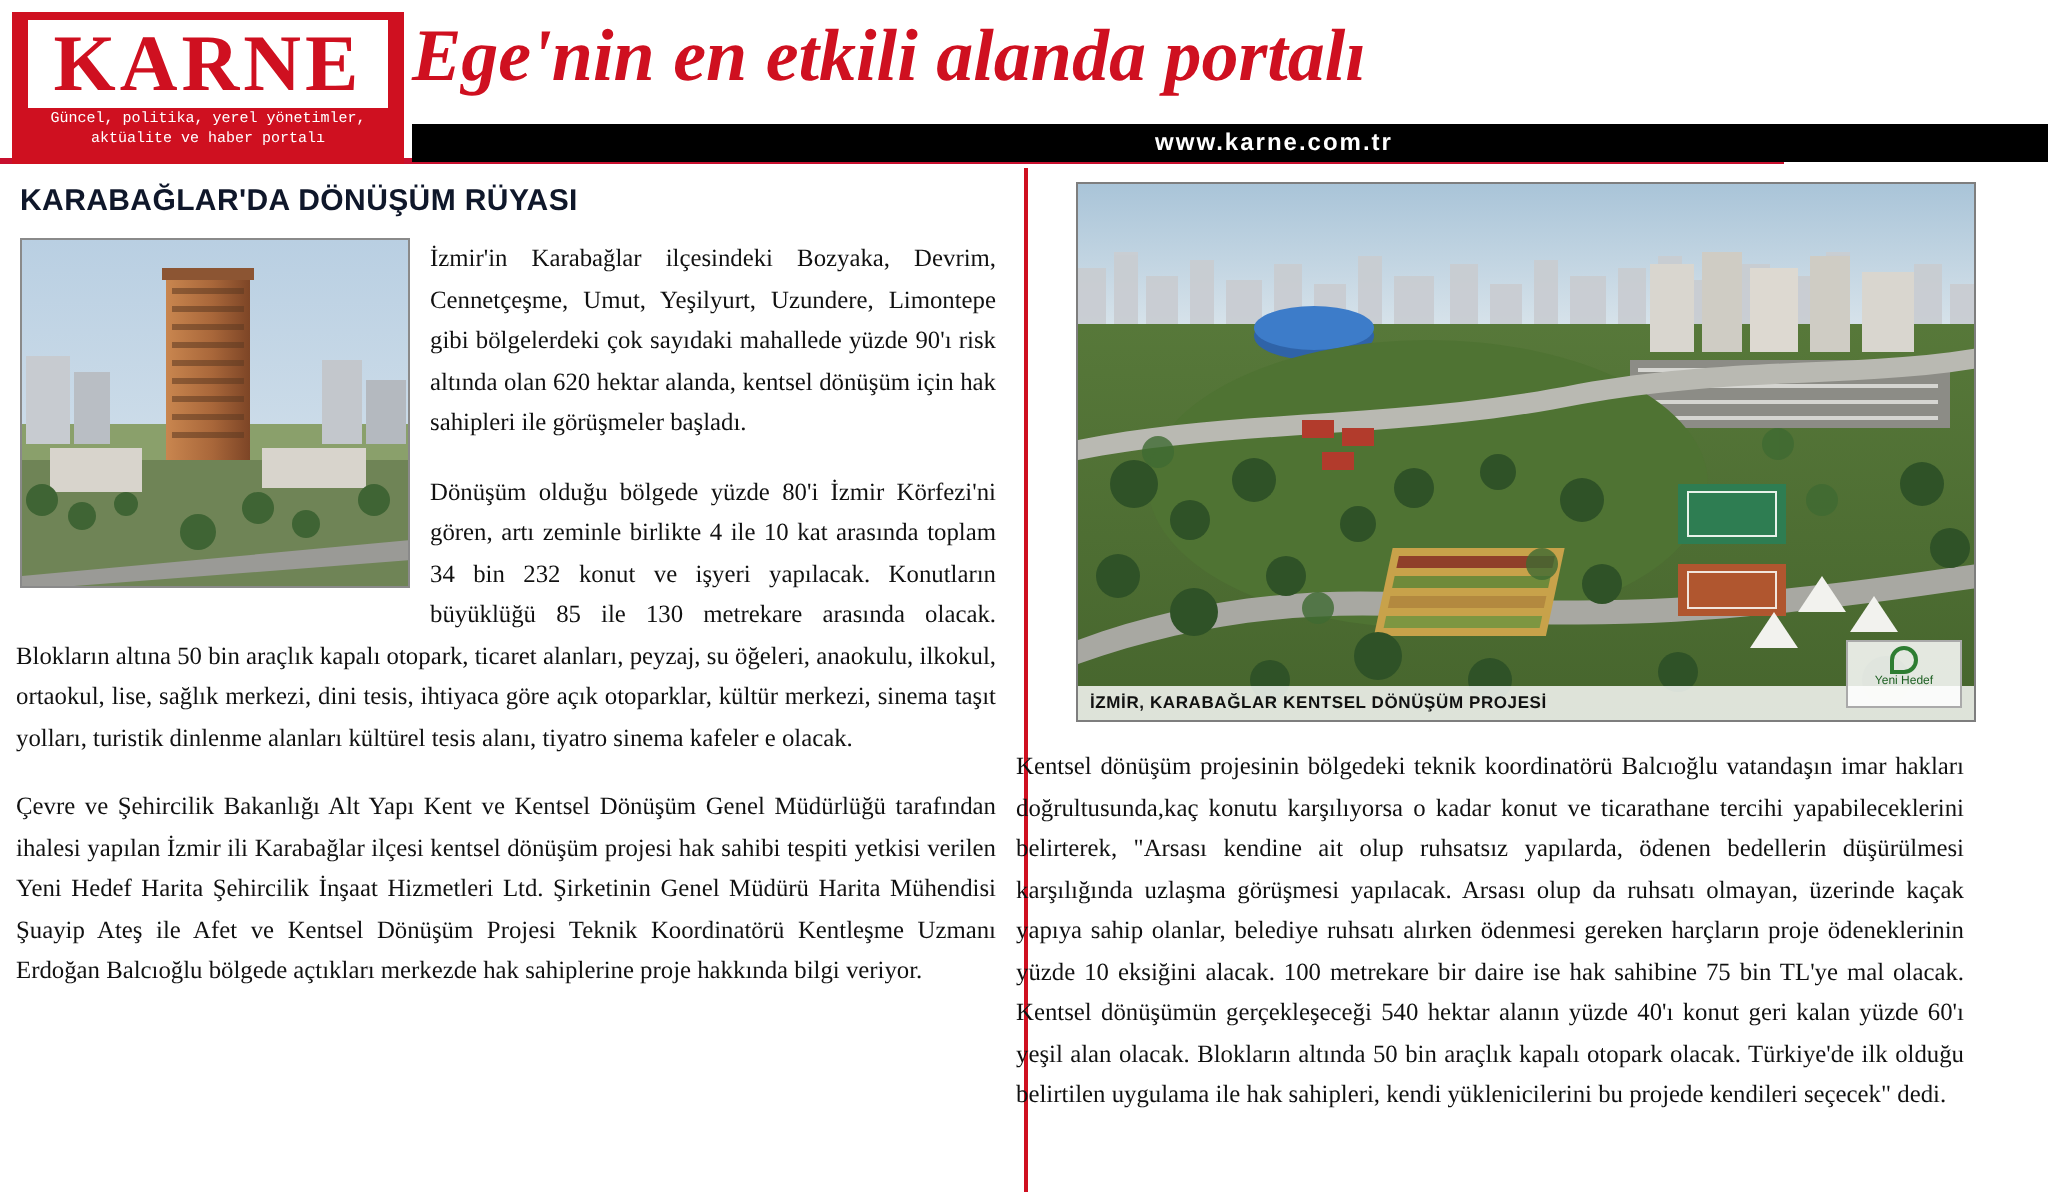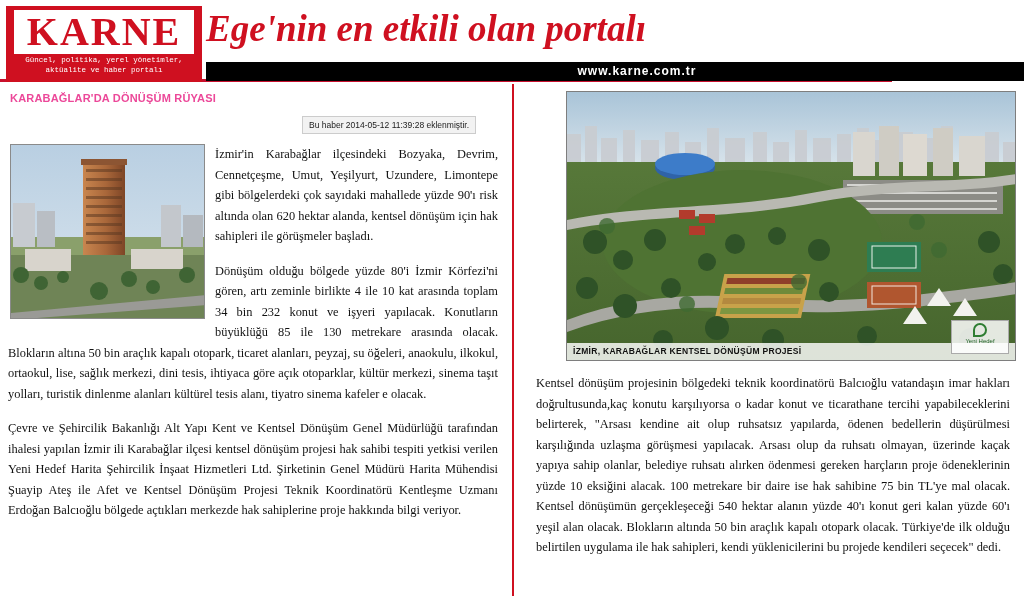--- a/index.html
+++ b/index.html
@@ -99,31 +99,31 @@
     padding: 6px 14px 0 8px;
   }
   .divider {
     position: absolute;
     left: 512px; top: 2px;
     width: 2px; height: 512px;
     background: #cf1020;
   }
   .col-right {
     position: absolute;
-    left: 520px; top: 0;
+    left: 492px; top: 0;
     width: 504px;
     height: 515px;
     padding: 6px 12px 0 12px;
   }
 
   .headline {
     font-family: "Liberation Sans", sans-serif;
     font-weight: bold;
-    font-size: 11px;
-    color: #ec4899;
+    font-size: 15px;
+    color: #0f172a;
     margin: 4px 0 10px 2px;
     letter-spacing: 0.2px;
   }
   .meta-wrap {
     text-align: right;
     padding-right: 22px;
     margin-bottom: 10px;
   }
   .meta {
     font-family: "Liberation Sans", sans-serif;
@@ -208,34 +208,31 @@
 
 <div class="page">
 
   <div class="masthead">
     <div class="logo-block">
       <div class="logo-box">
         <span class="logo-text">KARNE</span>
         <span class="logo-sub">Güncel, politika, yerel yönetimler, aktüalite ve haber portalı</span>
       </div>
     </div>
-    <div class="slogan">Ege'nin en etkili olan portalı</div>
+    <div class="slogan">Ege'nin en etkili alanda portalı</div>
     <div class="url-bar">www.karne.com.tr</div>
   </div>
 
   <div class="content">
 
     <div class="divider"></div>
 
     <div class="col-left">
       <h1 class="headline">KARABAĞLAR'DA DÖNÜŞÜM RÜYASI</h1>
 
-      <div class="meta-wrap">
-        <span class="meta">Bu haber 2014-05-12 11:39:28 eklenmiştir.</span>
-      </div>
 
       <div class="lead">
         <div class="thumb">
           <svg width="195" height="175" viewBox="0 0 195 175" xmlns="http://www.w3.org/2000/svg">
             <defs>
               <linearGradient id="sky2" x1="0" y1="0" x2="0" y2="1">
                 <stop offset="0%" stop-color="#b9cfe2"></stop>
                   <stop offset="100%" stop-color="#dbe6ee"></stop>
               </linearGradient>
               <linearGradient id="twr" x1="0" y1="0" x2="1" y2="0">

